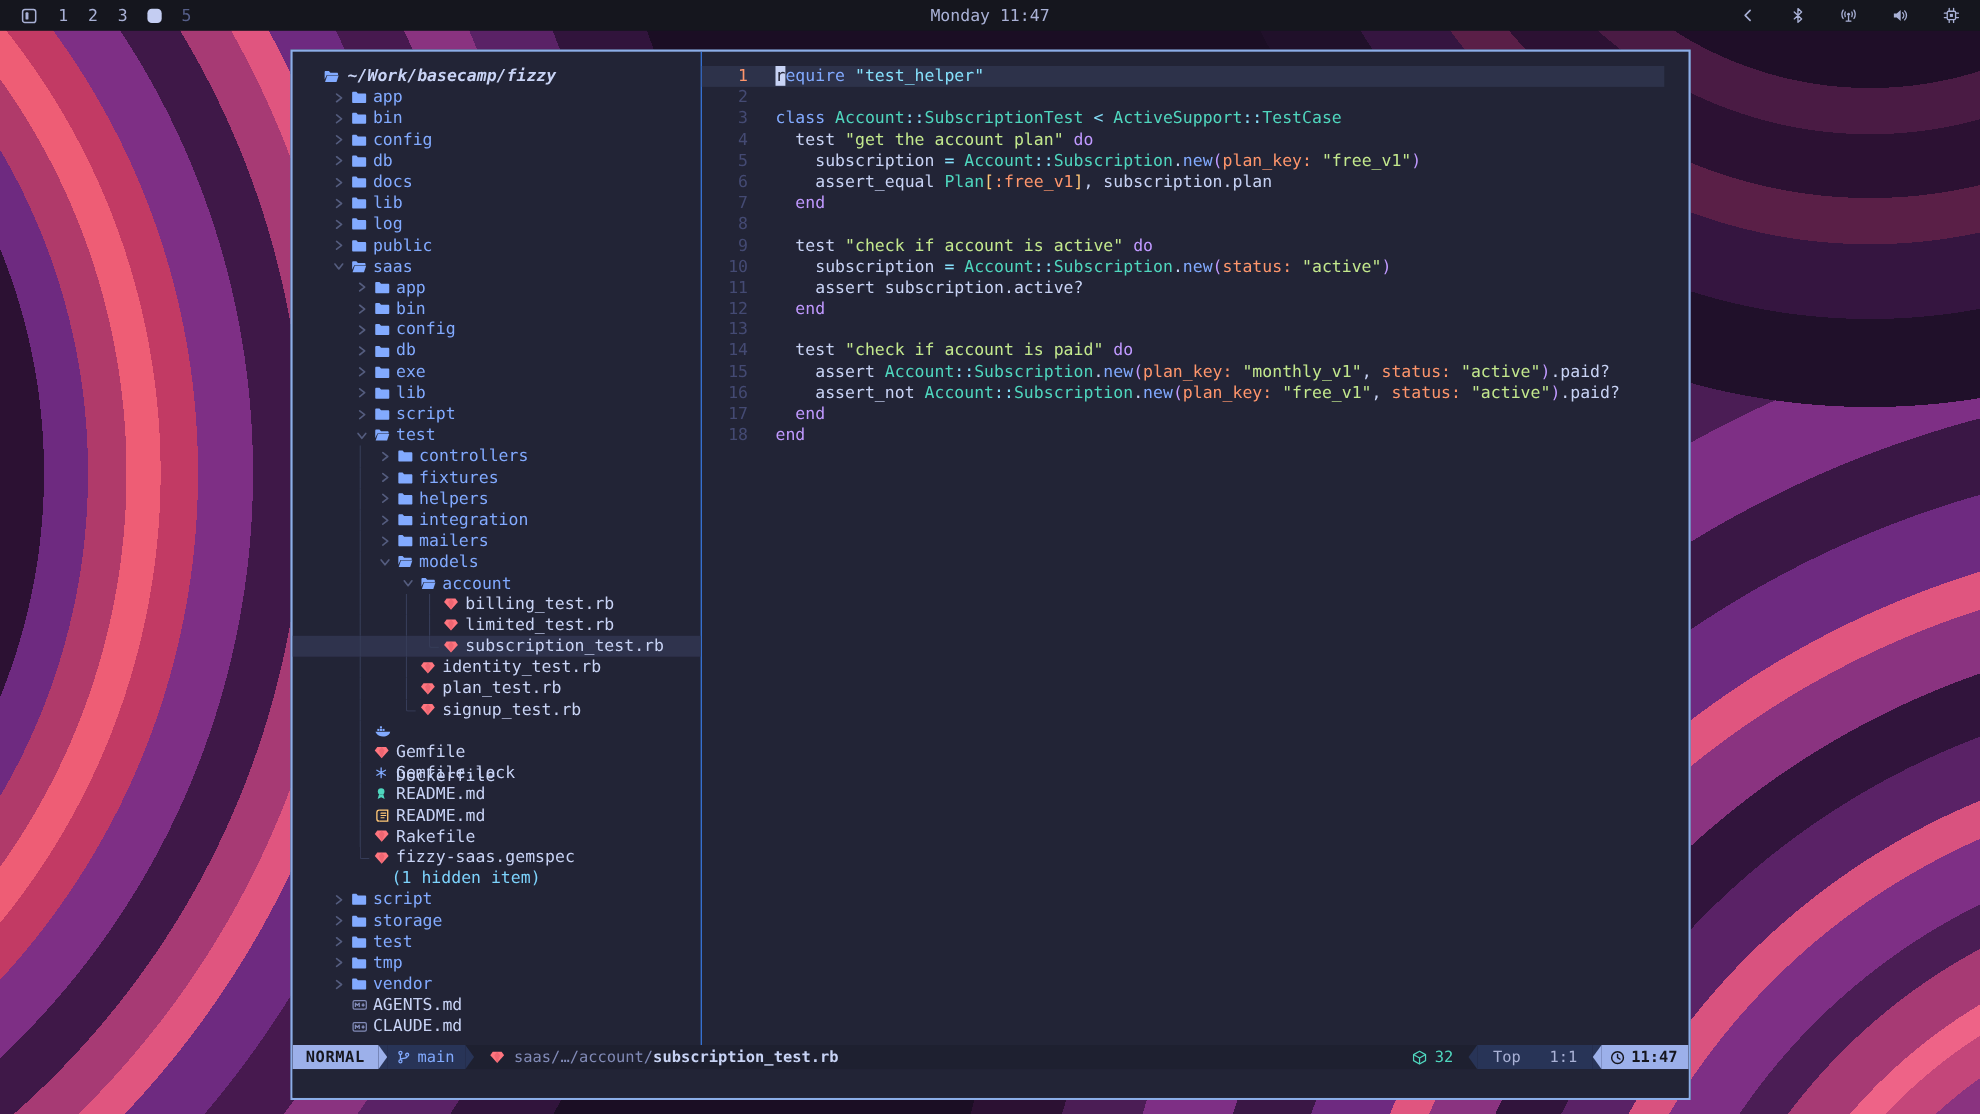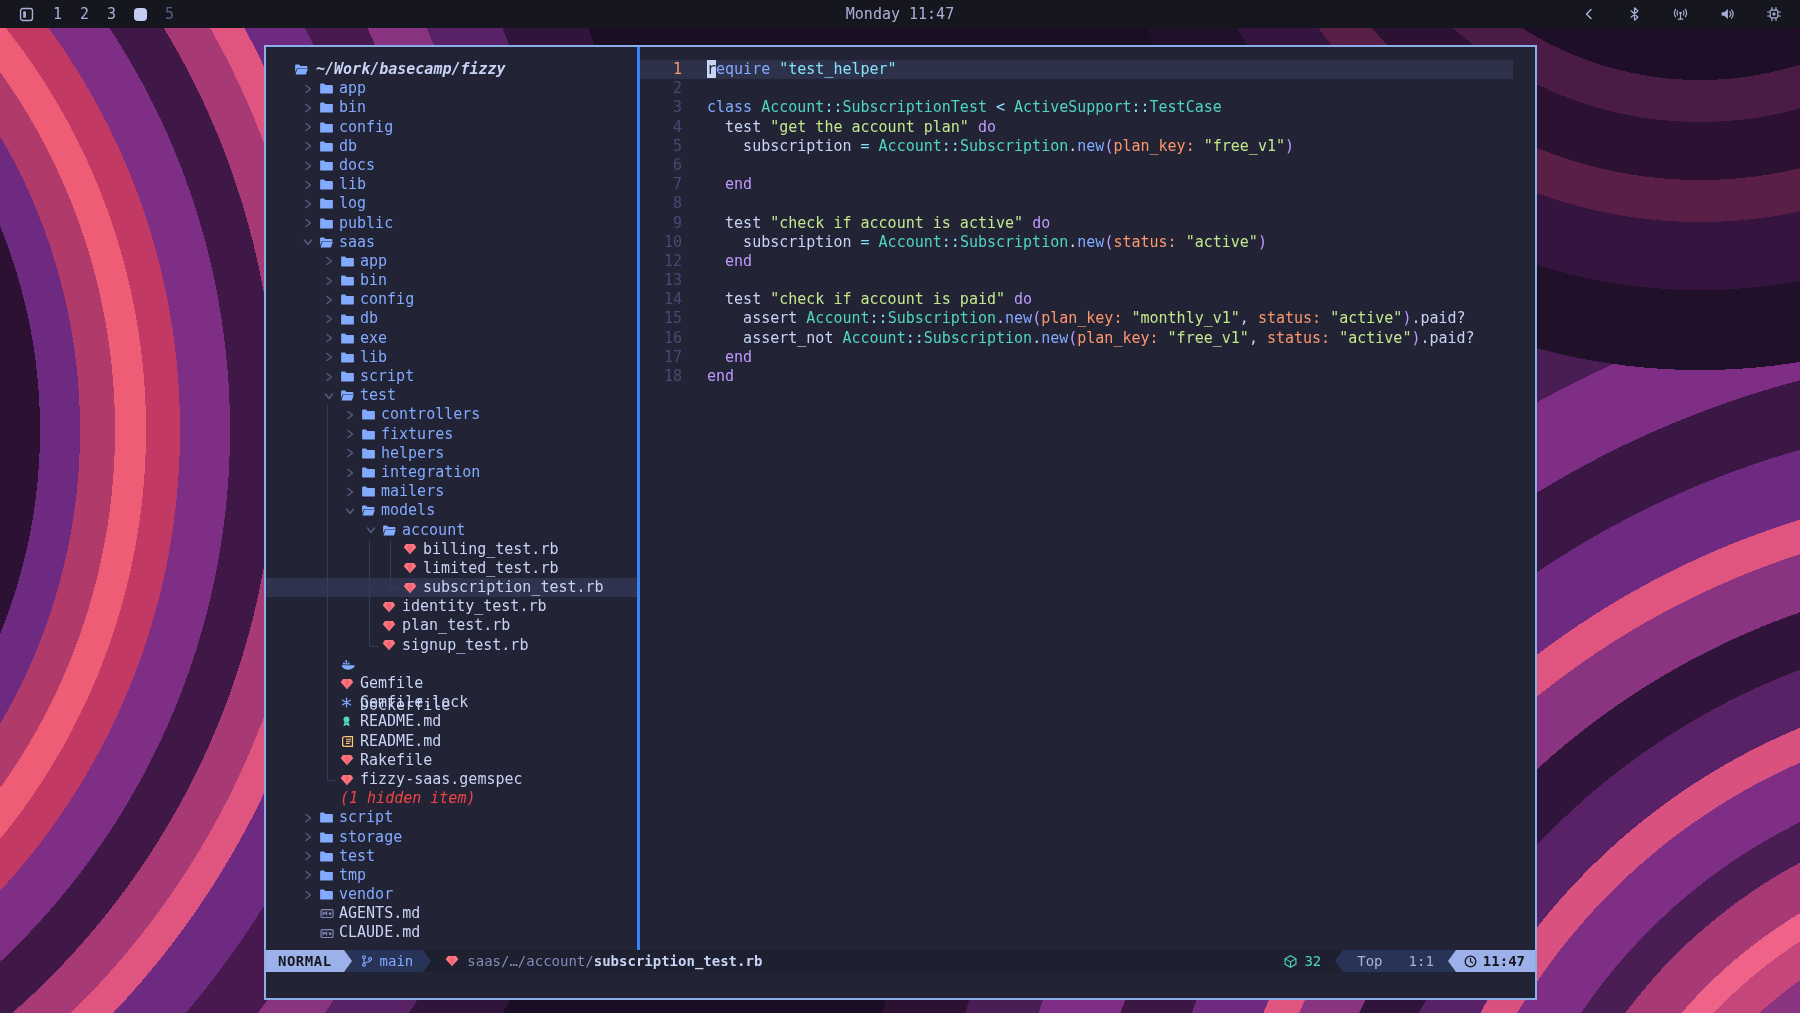--- a/index.html
+++ b/index.html
@@ -38,32 +38,32 @@
   .tray span{display:flex;align-items:center;}
   .topbar svg{display:block;}
   
   .win{
     position:absolute;left:264px;top:45px;width:1273px;height:955px;box-sizing:border-box;
     background:#222436;border:2px solid #8caee8;
     display:flex;flex-direction:column;z-index:4;
   }
   .main{flex:1;display:flex;min-height:0;}
   
-  .tree{width:371px;flex:none;border-right:3px solid #3b82f6;padding-top:13px;font-size:15px;overflow:hidden;}
+  .tree{width:371px;flex:none;border-right:1px solid #3b82f6;padding-top:13px;font-size:15px;overflow:hidden;}
   .trow{position:relative;height:19.2px;line-height:19.2px;white-space:nowrap;}
   .trow.sel{background:#2f334d;}
   .marker{position:absolute;top:0;bottom:0;width:1px;background:#363c58;}
   .corner{position:absolute;top:0;height:10px;width:8px;border-left:1px solid #363c58;border-bottom:1px solid #363c58;border-bottom-left-radius:2px;}
   .chev{position:absolute;top:0;width:12px;height:19.2px;display:flex;align-items:center;justify-content:center;}
   .chev.open svg{transform:rotate(90deg);}
   .ticon{position:absolute;top:0;width:18px;height:19.2px;display:flex;align-items:center;}
   .tlabel{position:absolute;top:0;}
   .k-dir{color:#82aaff;}
   .k-file{color:#c8d3f5;}
-  .k-note{color:#ef4444;font-style:italic;}
+  .k-note{color:#7dd3fc;margin-left:16px;}
   .k-root{color:#c8d3f5;font-style:italic;font-weight:bold;}
   
   .code{flex:1;padding-top:13px;padding-right:22px;font-size:15px;min-width:0;}
   .cline{height:19.2px;line-height:19.2px;display:flex;white-space:pre;}
   .cline.curline{background:#2d324a;}
   .lnum{flex:none;width:42px;text-align:right;color:#444a73;}
   .cline.curline .lnum{color:#ff966c;}
   .ltext{margin-left:25px;white-space:pre;}
   .tk-fg{color:#c8d3f5;} .tk-kw{color:#82aaff;} .tk-kw2{color:#c099ff;}
   .tk-type{color:#4fd6be;} .tk-str{color:#c3e88d;} .tk-strsp{color:#86e1fc;}
@@ -706,25 +706,26 @@
           </span>
           <span class="tlabel k-file" style="left: 73px;">CLAUDE.md</span>
         </div>
       </div>
     <div class="code">
         <div class="cline curline"><span class="lnum">1</span><span class="ltext"><span class="tk-cur">r</span><span class="tk-kw">equire</span><span class="tk-fg"> </span><span class="tk-strsp">"test_helper"</span></span></div>
         <div class="cline"><span class="lnum">2</span><span class="ltext"></span></div>
         <div class="cline"><span class="lnum">3</span><span class="ltext"><span class="tk-kw">class</span><span class="tk-fg"> </span><span class="tk-type">Account</span><span class="tk-op">::</span><span class="tk-type">SubscriptionTest</span><span class="tk-fg"> </span><span class="tk-op">&lt;</span><span class="tk-fg"> </span><span class="tk-type">ActiveSupport</span><span class="tk-op">::</span><span class="tk-type">TestCase</span></span></div>
         <div class="cline"><span class="lnum">4</span><span class="ltext"><span class="tk-fg">  test </span><span class="tk-str">"get the account plan"</span><span class="tk-fg"> </span><span class="tk-kw2">do</span></span></div>
         <div class="cline"><span class="lnum">5</span><span class="ltext"><span class="tk-fg">    subscription </span><span class="tk-op">=</span><span class="tk-fg"> </span><span class="tk-type">Account</span><span class="tk-op">::</span><span class="tk-type">Subscription</span><span class="tk-fg">.</span><span class="tk-fn">new</span><span class="tk-par">(</span><span class="tk-sym">plan_key:</span><span class="tk-fg"> </span><span class="tk-str">"free_v1"</span><span class="tk-par">)</span></span></div>
-        <div class="cline"><span class="lnum">6</span></div>
+        <div class="cline"><span class="lnum">6</span><span class="ltext"><span class="tk-fg">    assert_equal </span><span class="tk-type">Plan</span><span class="tk-brk">[</span><span class="tk-sym">:free_v1</span><span class="tk-brk">]</span><span class="tk-fg">, subscription.plan</span></span></div>
         <div class="cline"><span class="lnum">7</span><span class="ltext"><span class="tk-fg">  </span><span class="tk-kw2">end</span></span></div>
         <div class="cline"><span class="lnum">8</span><span class="ltext"></span></div>
         <div class="cline"><span class="lnum">9</span><span class="ltext"><span class="tk-fg">  test </span><span class="tk-str">"check if account is active"</span><span class="tk-fg"> </span><span class="tk-kw2">do</span></span></div>
         <div class="cline"><span class="lnum">10</span><span class="ltext"><span class="tk-fg">    subscription </span><span class="tk-op">=</span><span class="tk-fg"> </span><span class="tk-type">Account</span><span class="tk-op">::</span><span class="tk-type">Subscription</span><span class="tk-fg">.</span><span class="tk-fn">new</span><span class="tk-par">(</span><span class="tk-sym">status:</span><span class="tk-fg"> </span><span class="tk-str">"active"</span><span class="tk-par">)</span></span></div>
+        <div class="cline"><span class="lnum">11</span><span class="ltext"><span class="tk-fg">    assert subscription.active?</span></span></div>
         <div class="cline"><span class="lnum">12</span><span class="ltext"><span class="tk-fg">  </span><span class="tk-kw2">end</span></span></div>
         <div class="cline"><span class="lnum">13</span><span class="ltext"></span></div>
         <div class="cline"><span class="lnum">14</span><span class="ltext"><span class="tk-fg">  test </span><span class="tk-str">"check if account is paid"</span><span class="tk-fg"> </span><span class="tk-kw2">do</span></span></div>
         <div class="cline"><span class="lnum">15</span><span class="ltext"><span class="tk-fg">    assert </span><span class="tk-type">Account</span><span class="tk-op">::</span><span class="tk-type">Subscription</span><span class="tk-fg">.</span><span class="tk-fn">new</span><span class="tk-par">(</span><span class="tk-sym">plan_key:</span><span class="tk-fg"> </span><span class="tk-str">"monthly_v1"</span><span class="tk-fg">, </span><span class="tk-sym">status:</span><span class="tk-fg"> </span><span class="tk-str">"active"</span><span class="tk-par">)</span><span class="tk-fg">.paid?</span></span></div>
         <div class="cline"><span class="lnum">16</span><span class="ltext"><span class="tk-fg">    assert_not </span><span class="tk-type">Account</span><span class="tk-op">::</span><span class="tk-type">Subscription</span><span class="tk-fg">.</span><span class="tk-fn">new</span><span class="tk-par">(</span><span class="tk-sym">plan_key:</span><span class="tk-fg"> </span><span class="tk-str">"free_v1"</span><span class="tk-fg">, </span><span class="tk-sym">status:</span><span class="tk-fg"> </span><span class="tk-str">"active"</span><span class="tk-par">)</span><span class="tk-fg">.paid?</span></span></div>
         <div class="cline"><span class="lnum">17</span><span class="ltext"><span class="tk-fg">  </span><span class="tk-kw2">end</span></span></div>
         <div class="cline"><span class="lnum">18</span><span class="ltext"><span class="tk-kw2">end</span></span></div>
       </div>
   </div>
   <div class="sline">

